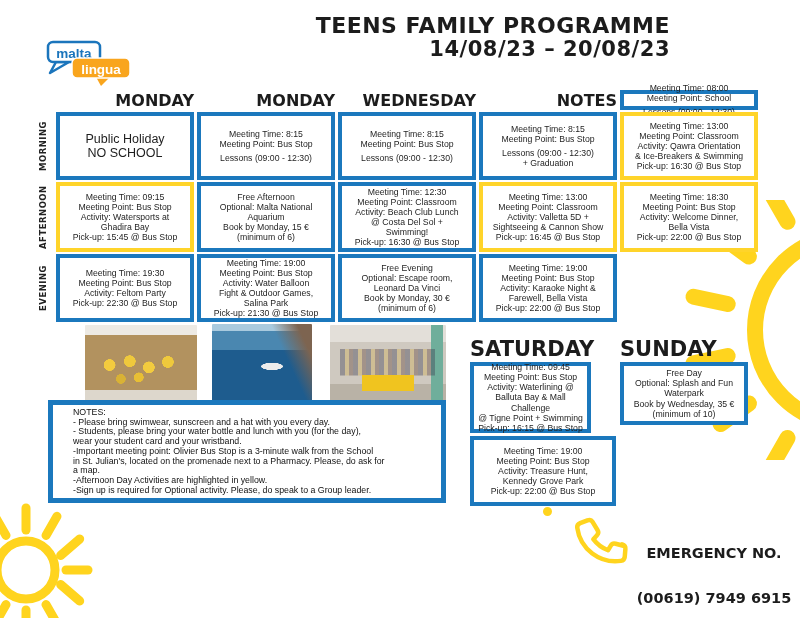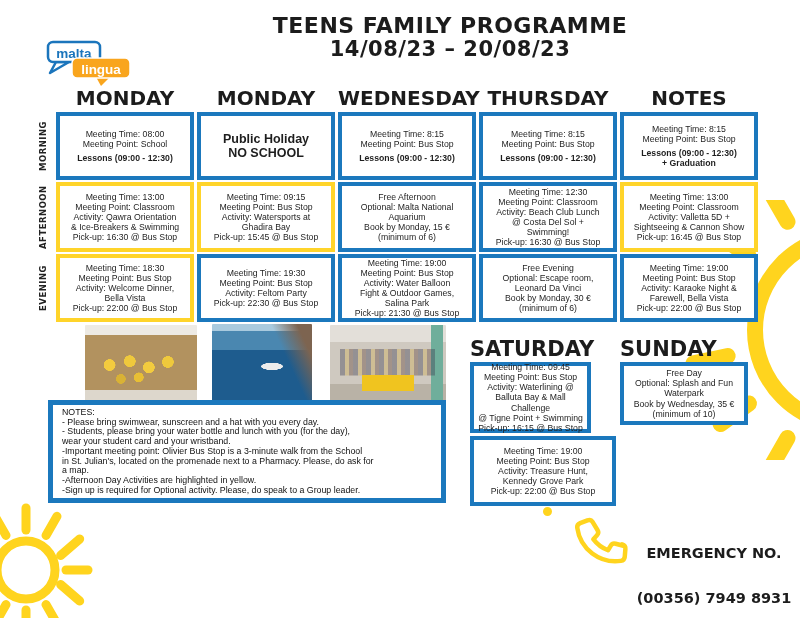--- a/index.html
+++ b/index.html
@@ -8,36 +8,36 @@
     --sun:#ffd41e;
     --orange:#f9a51d;
     --ink:#1e1e1e;
   }
   *{margin:0;padding:0;box-sizing:border-box;}
   body{background:#888;font-family:"Liberation Sans",sans-serif;}
   .page{position:relative;width:800px;height:618px;background:#fff;overflow:hidden;margin:0 auto;}
   .comic{font-family:"DejaVu Sans",sans-serif;font-weight:bold;color:#1c1c1c;}
 
   
-  .title{position:absolute;left:230px;top:14px;width:440px;text-align:center;line-height:1.08;letter-spacing:.5px;}
+  .title{position:absolute;left:230px;top:14px;width:440px;text-align:right;line-height:1.08;letter-spacing:.5px;}
   .title .l1{font-size:22px;}
   .title .l2{font-size:21px;}
 
   
   .week{position:absolute;left:56px;top:90px;display:grid;
         grid-template-columns:repeat(5,138px);
         grid-template-rows:20px 68px 70px 68px;
         column-gap:3px;row-gap:2px;z-index:2;}
-  .dayhead{font-size:20px;text-align:center;align-self:end;}
+  .dayhead{font-size:16px;text-align:right;align-self:end;}
   .cell{background:#fff;border:4px solid var(--blue);display:flex;flex-direction:column;
         align-items:center;justify-content:center;text-align:center;
         font-size:8.7px;line-height:1.16;color:var(--ink);padding:2px 3px;}
   .cell[data-accent="yellow"]{border-color:var(--yellow);}
   .ctext,.cbold{white-space:pre-line;}
-  .cbold{font-weight:bold;margin-top:4px;}
+  .cbold{font-weight:normal;margin-top:4px;}
   .cbold.big{font-size:12.5px;line-height:1.12;margin-top:0;}
 
   
   .rowlabel{position:absolute;left:36px;width:13px;display:flex;align-items:center;justify-content:center;
             writing-mode:vertical-rl;transform:rotate(180deg);
             font-family:"DejaVu Sans",sans-serif;font-weight:bold;font-size:8.5px;
             letter-spacing:.5px;color:#222;z-index:2;}
   #rl-morning{top:112px;height:68px;}
   #rl-afternoon{top:182px;height:70px;}
   #rl-evening{top:254px;height:68px;}
@@ -69,21 +69,21 @@
       linear-gradient(#a9cade 0 9%,#4a87b0 9% 32%,#1e5c8e 32% 100%);}
   #photo3{left:330px;top:325px;width:116px;height:78px;
     background:
       linear-gradient(#f0c41f,#f0c41f) 50% 80% / 52px 16px no-repeat,
       repeating-linear-gradient(90deg,rgba(60,60,80,.40) 0 5px,rgba(205,175,95,.45) 5px 9px,rgba(95,65,55,.40) 9px 13px) 50% 46% / 82% 34% no-repeat,
       linear-gradient(90deg,transparent 0 87%,#6fae9b 87% 97%,transparent 97%),
       linear-gradient(#e3dfd9 0 22%,#cfc9c0 22% 76%,#b9b2a6 76% 100%);}
 
   
   .notes{position:absolute;left:48px;top:400px;width:398px;height:103px;background:#fff;
-         border:5px solid var(--blue);padding:3px 9px;font-size:8.8px;line-height:9.7px;
+         border:5px solid var(--blue);padding:3px 20px;font-size:8.8px;line-height:9.7px;
          color:#111;white-space:pre-line;z-index:5;}
 
   
   .emergency{position:absolute;left:628px;top:517px;width:172px;text-align:center;line-height:1.2;z-index:2;}
   .emergency .el{font-size:14.5px;margin-top:28px;}
   .phone-wrap{position:absolute;left:574px;top:512px;width:56px;height:56px;z-index:2;}
 
   
   .sun{position:absolute;z-index:1;}
   #sun-right{left:660px;top:200px;}
@@ -144,21 +144,20 @@
   </div>
 
   <div class="rowlabel" id="rl-morning">MORNING</div>
   <div class="rowlabel" id="rl-afternoon">AFTERNOON</div>
   <div class="rowlabel" id="rl-evening">EVENING</div>
 
   <div class="week">
     <div class="dayhead comic">MONDAY</div>
     <div class="dayhead comic">MONDAY</div>
     <div class="dayhead comic">WEDNESDAY</div>
-    <div class="dayhead comic">THURSDAY</div>
     <div class="dayhead comic">NOTES</div>
 
     <div class="cell" data-accent="blue">
       <div class="ctext">Meeting Time: 08:00
 Meeting Point: School</div>
       <div class="cbold">Lessons (09:00 - 12:30)</div>
     </div>
     <div class="cell" data-accent="blue">
       <div class="cbold big">Public Holiday
 NO SCHOOL</div>
@@ -296,16 +295,16 @@
 
   <div class="phone-wrap">
     <svg width="56" height="56" viewBox="0 0 56 56">
       <g transform="rotate(-8 28 28)">
         <path d="M49.3 37.1 41 33.6c-1.8-.8-3.9-.3-5.1 1.2l-3.4 4.2c-5.5-3-10-7.5-13-13l4.2-3.4c1.5-1.2 2-3.3 1.2-5.1L21.4 9.2c-.9-2-3-3.1-5.1-2.6l-7.6 1.7C6.6 8.8 5.2 10.6 5.2 12.7 5.2 34 22.5 51.3 43.8 51.3c2.1 0 3.9-1.4 4.4-3.5l1.7-7.6c.5-2.1-.6-4.2-2.6-5.1z" fill="none" stroke="#ffd41e" stroke-width="4.5" stroke-linejoin="round"></path>
       </g>
     </svg>
   </div>
   <div class="emergency comic">
     <div class="el">EMERGENCY NO.</div>
-    <div class="el">(00356) 7949 8931</div>
+    <div class="el">(00619) 7949 6915</div>
   </div>
 
 </div>
 
 </body></html>

